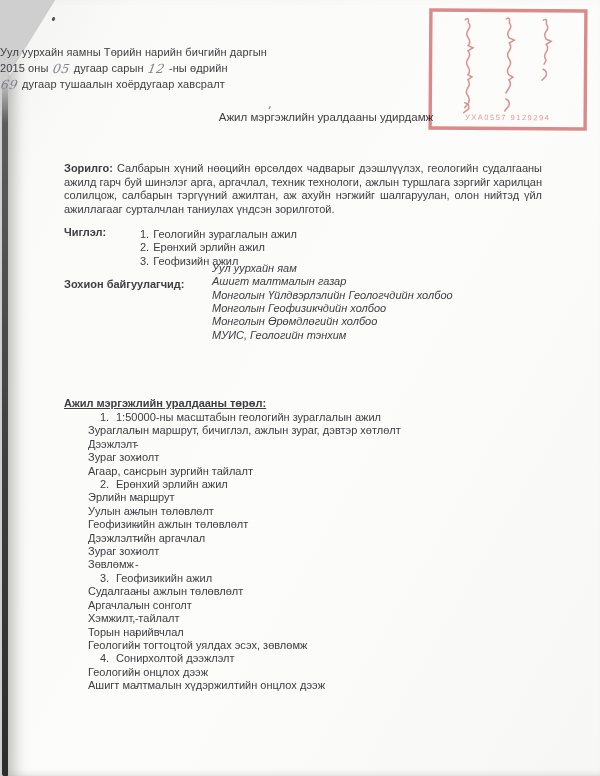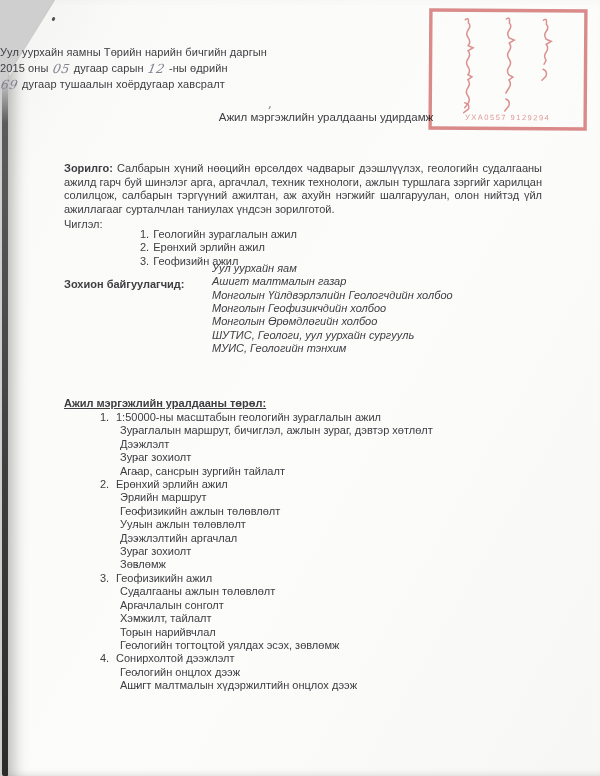--- a/index.html
+++ b/index.html
@@ -36,34 +36,34 @@
     display:inline-block;transform:skewX(-10deg);padding:0 1px;position:relative;top:1px;
   }
   .hw-mark{position:absolute;left:268px;top:96px;color:#84818f;font-size:12px;font-family:"DejaVu Serif",serif;}
   
   .title{position:absolute;top:111px;left:86px;width:480px;text-align:center;font-size:11.5px;}
   
   .purpose{position:absolute;top:142px;left:64px;width:478px;text-align:justify;line-height:13.7px;margin-top:20px;}
   .b{font-weight:700;}
   
   .dir{position:absolute;top:210px;left:0;width:600px;line-height:13.4px;}
-  .dir .lbl{position:absolute;left:64px;top:8px;font-weight:400;}
+  .dir .lbl{position:absolute;left:64px;top:16px;font-weight:700;}
   .dir .items{position:absolute;left:140px;top:18px;}
   .row .num{display:inline-block;margin-right:4px;}
   
   .org{position:absolute;top:262px;left:0;width:600px;line-height:13.35px;}
   .org .lbl{position:absolute;left:64px;top:16px;font-weight:700;text-align:right;}
   .org .items{position:absolute;left:212px;top:0;font-style:italic;}
   
   .types{position:absolute;top:397px;left:0;width:600px;line-height:13.4px;}
   .types .lbl{position:absolute;left:64px;top:0;font-weight:700;text-decoration:underline;}
   .types .list{position:absolute;left:0;top:14px;width:560px;}
   .t-item{position:relative;padding-left:116px;}
   .t-item .num{position:absolute;left:100px;top:0;}
-  .t-sub{position:relative;padding-left:120px;}
+  .t-sub{position:relative;padding-left:88px;}
   .t-sub::before{content:"-";position:absolute;left:135px;top:0;}
   
   .stamp{
     position:absolute;left:427px;top:7px;width:162px;height:127px;z-index:5;
     mix-blend-mode:multiply;opacity:.88;transform:rotate(.4deg);
   }
 </style>
 </head>
 <body>
 
@@ -108,39 +108,38 @@
   </div>
 
   <div class="org">
     <div class="lbl">Зохион байгуулагчид:</div>
     <div class="items">
       <div>Уул уурхайн яам</div>
       <div>Ашигт малтмалын газар</div>
       <div>Монголын Үйлдвэрлэлийн Геологчдийн холбоо</div>
       <div>Монголын Геофизикчдийн холбоо</div>
       <div>Монголын Өрөмдлөгийн холбоо</div>
-      <div>ШУТИС, Геологи, уул уурхайн сургууль</div>
       <div>МУИС, Геологийн тэнхим</div>
     </div>
   </div>
 
   <div class="types">
     <div class="lbl">Ажил мэргэжлийн уралдааны төрөл:</div>
     <div class="list">
 
       <div class="t-item"><span class="num">1.</span><span>1:50000-ны масштабын геологийн зураглалын ажил</span></div>
       <div class="t-sub">Зураглалын маршрут, бичиглэл, ажлын зураг, дэвтэр хөтлөлт</div>
       <div class="t-sub">Дээжлэлт</div>
       <div class="t-sub">Зураг зохиолт</div>
       <div class="t-sub">Агаар, сансрын зургийн тайлалт</div>
 
       <div class="t-item"><span class="num">2.</span><span>Ерөнхий эрлийн ажил</span></div>
       <div class="t-sub">Эрлийн маршрут</div>
+      <div class="t-sub">Уулын ажлын төлөвлөлт</div>
       <div class="t-sub">Геофизикийн ажлын төлөвлөлт</div>
-      <div class="t-sub">Уулын ажлын төлөвлөлт</div>
       <div class="t-sub">Дээжлэлтийн аргачлал</div>
       <div class="t-sub">Зураг зохиолт</div>
       <div class="t-sub">Зөвлөмж</div>
 
       <div class="t-item"><span class="num">3.</span><span>Геофизикийн ажил</span></div>
       <div class="t-sub">Судалгааны ажлын төлөвлөлт</div>
       <div class="t-sub">Аргачлалын сонголт</div>
       <div class="t-sub">Хэмжилт, тайлалт</div>
       <div class="t-sub">Торын нарийвчлал</div>
       <div class="t-sub">Геологийн тогтоцтой уялдах эсэх, зөвлөмж</div>

